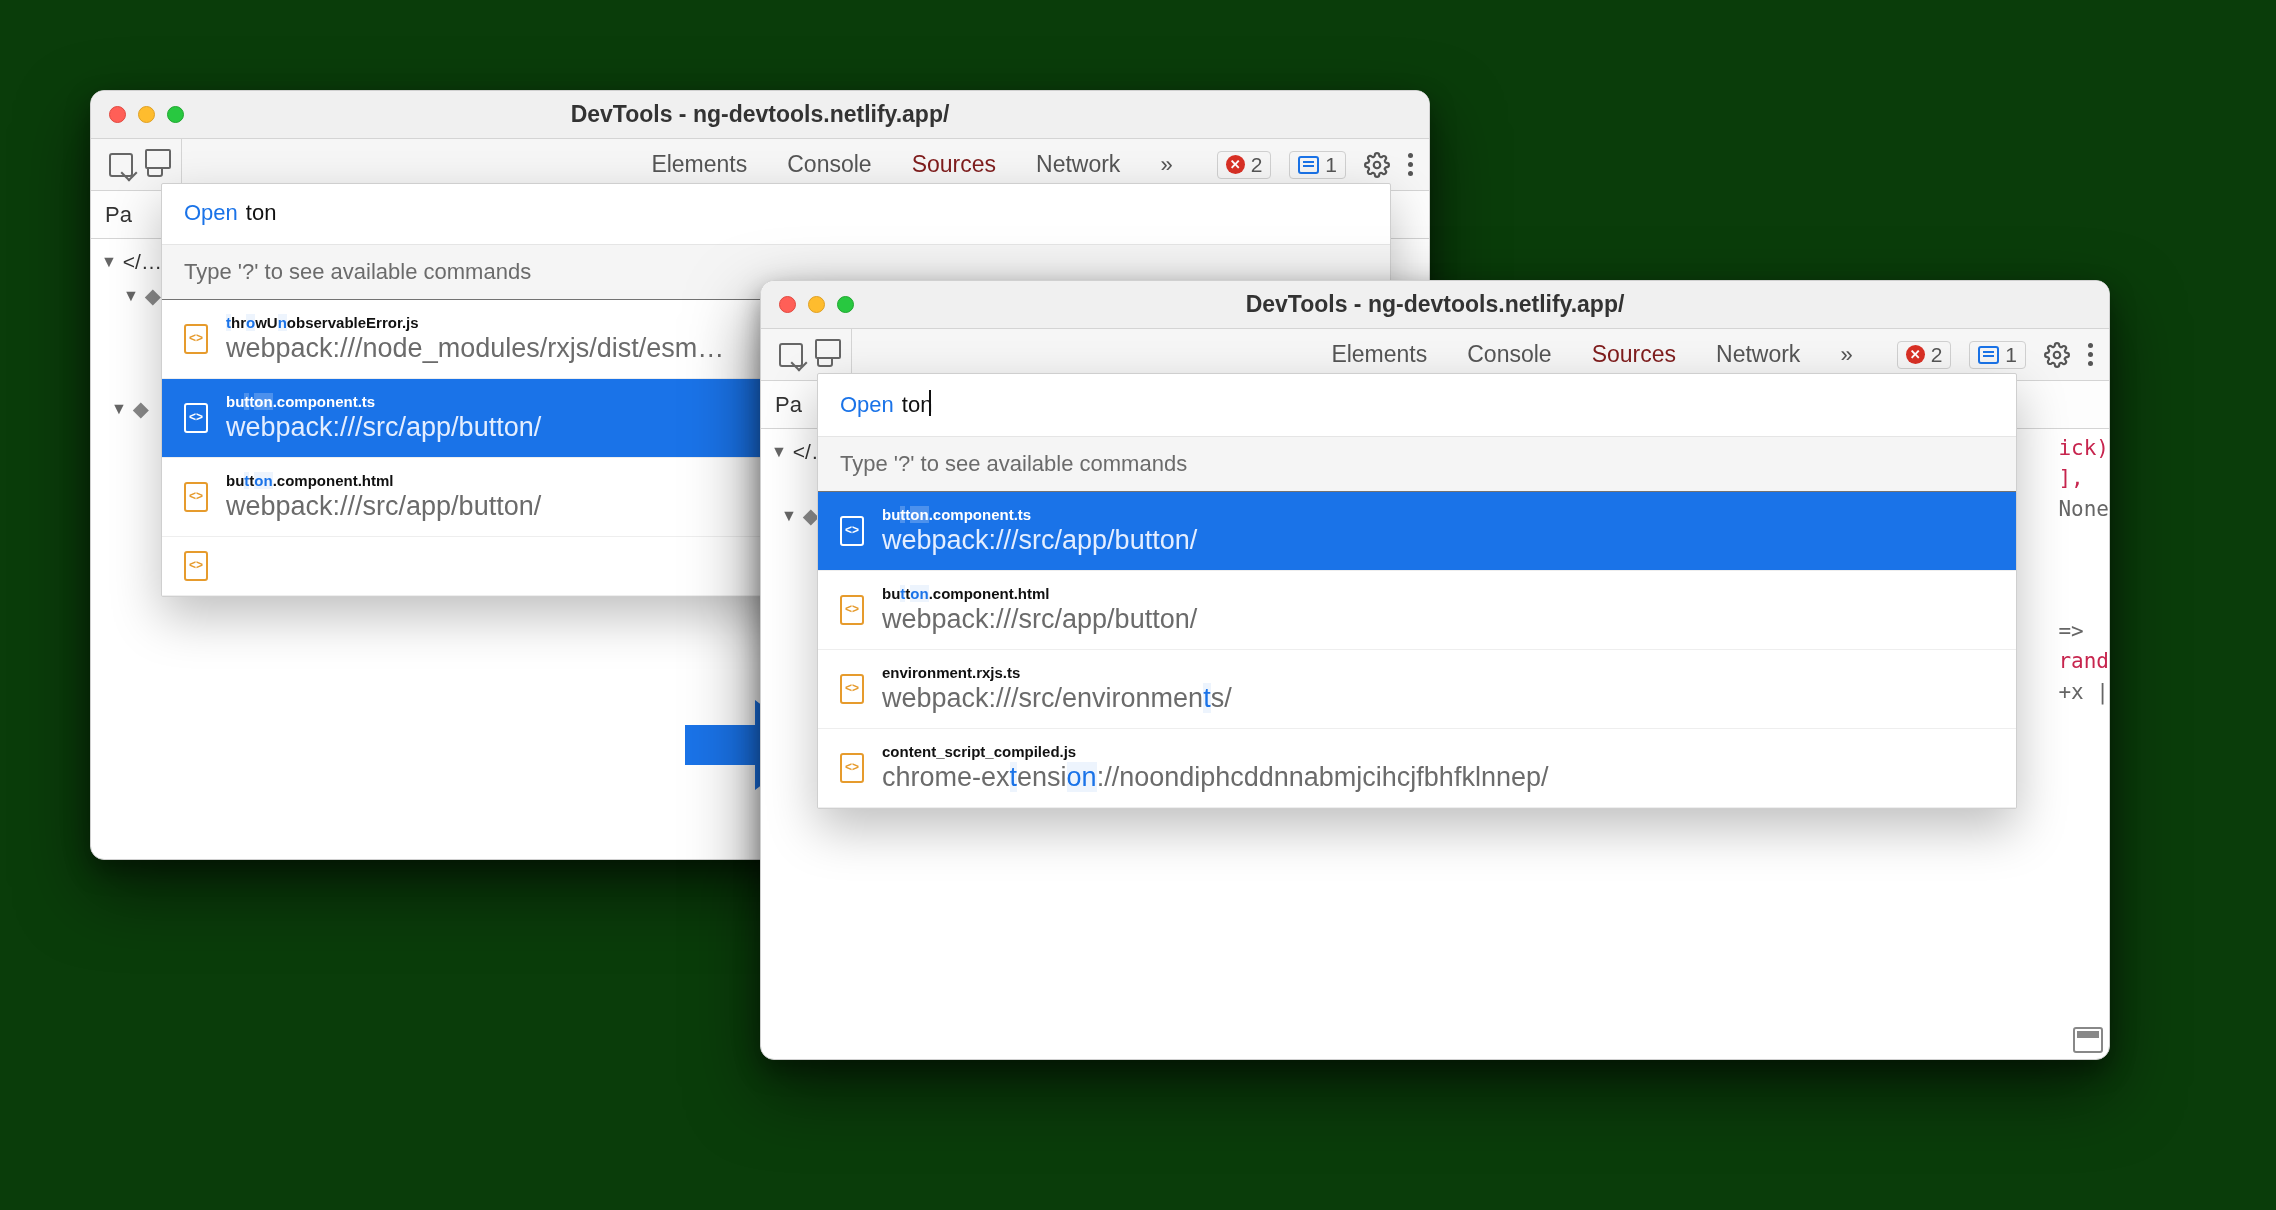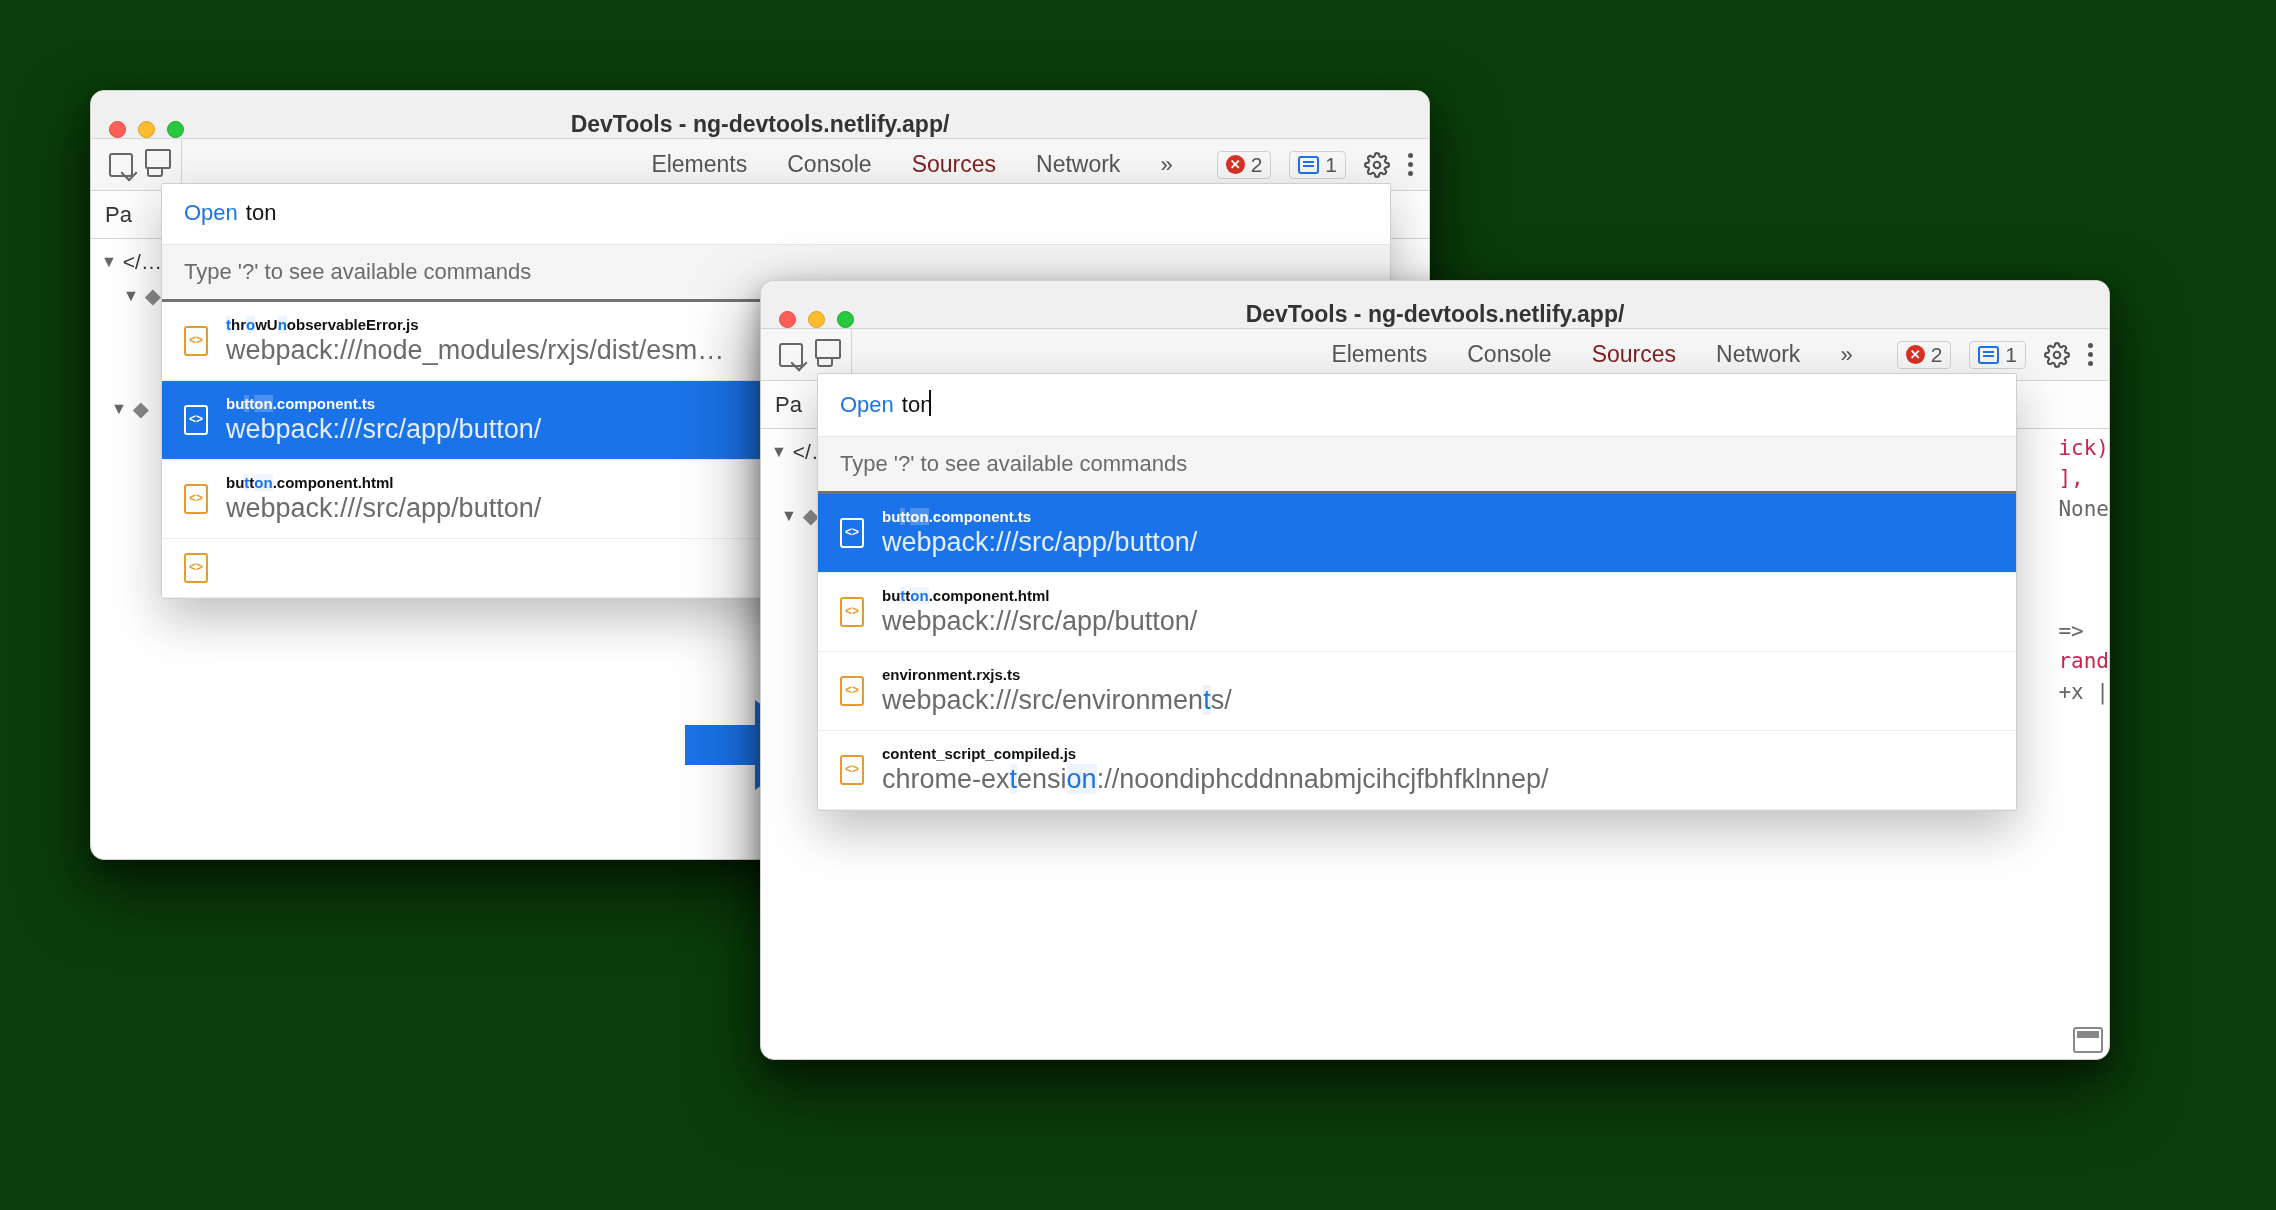--- a/index.html
+++ b/index.html
@@ -19,21 +19,21 @@
     overflow: hidden;
     border: 1px solid #d0d0d0;
   }
   .window-back { left: 90px; top: 90px; width: 1340px; height: 770px; }
   .window-front { left: 760px; top: 280px; width: 1350px; height: 780px; }
   .titlebar {
     height: 48px;
     background: #f0f0f0;
     border-bottom: 1px solid #d4d4d4;
     display: flex;
-    align-items: flex-end;
+    align-items: center;
     padding: 0 18px;
     position: relative;
   }
   .traffic { display: flex; gap: 12px; }
   .tl { width: 17px; height: 17px; border-radius: 50%; }
   .tl-r { background: #ff5f57; border: 1px solid #e1483f; }
   .tl-y { background: #febc2e; border: 1px solid #dfa023; }
   .tl-g { background: #28c840; border: 1px solid #1fa72f; }
   .title-text {
     position: absolute;
@@ -124,21 +124,21 @@
   .pal-query .label { color: #1a73e8; }
   .pal-query .q { color: #111; }
   .caret {
     display: inline-block; width: 2px; height: 26px; background: #111; vertical-align: -4px; margin-left: -3px;
   }
   .pal-hint {
     padding: 14px 22px;
     font-size: 22px;
     color: #6b6b6b;
     background: #f5f5f5;
-    border-bottom: 3px solid #737373;
+    border-bottom: 1px solid #737373;
   }
   .pal-item {
     display: flex; align-items: center; gap: 18px;
     padding: 14px 22px;
     border-bottom: 1px solid #eee;
     cursor: pointer;
   }
   .pal-item.selected { background: #1a73e8; color: #fff; }
   .pal-item.selected .path { color: #e4eeff; }
   .pal-item .fileicon {

